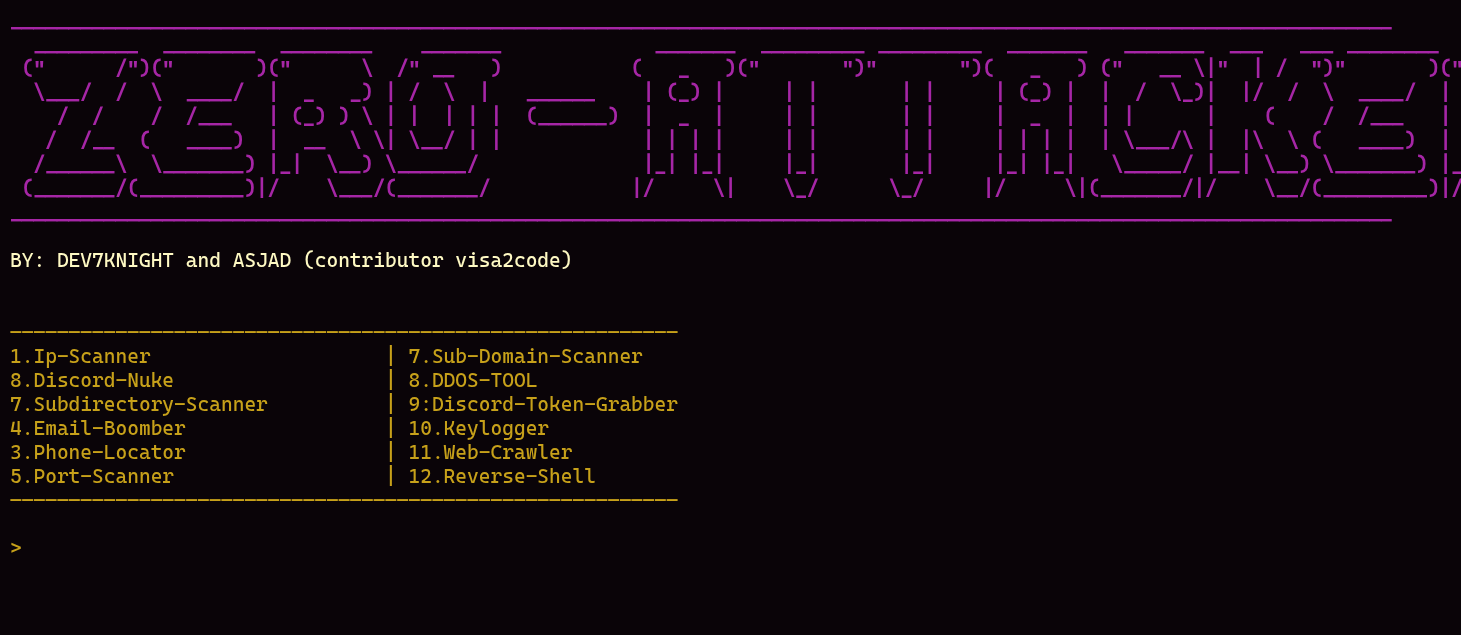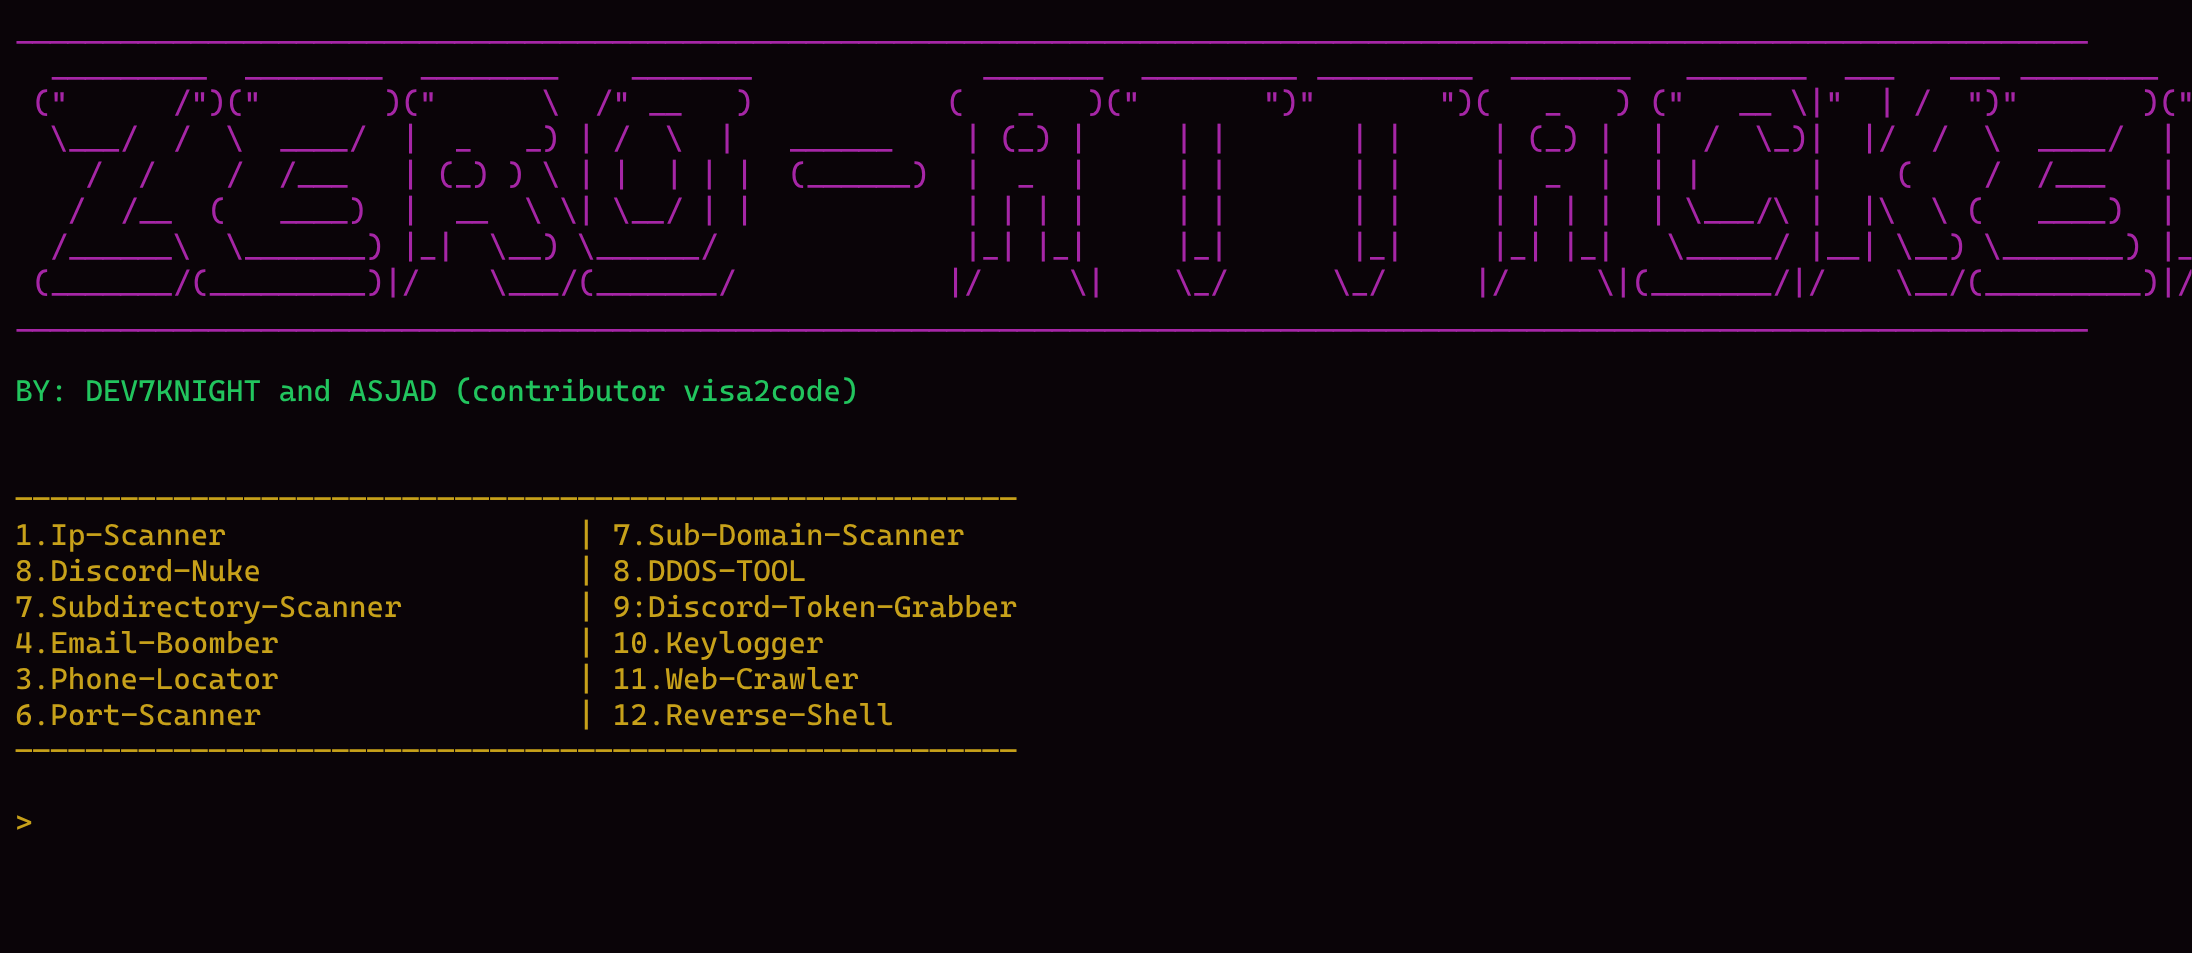--- a/index.html
+++ b/index.html
@@ -17,22 +17,22 @@
     padding: 8px 10px;
     box-sizing: border-box;
   }
   pre {
     margin: 0;
     font-family: inherit;
     font-size: inherit;
     line-height: inherit;
     white-space: pre;
   }
-  .purple { color: #a626a6; }
-  .pink   { color: #22c55e; }
+  .purple { color: #a626a6; font-weight: bold; }
+  .pink   { color: #fef9c3; }
   .gold   { color: #c7a11a; }
   .prompt-line { margin-top: 24px; }
   .blank { height: 24px; }
   .blank2 { height: 48px; }
 </style>
 </head>
 <body>
 
 <pre class="purple">______________________________________________________________________________________________________________________</pre>
 
@@ -51,16 +51,16 @@
 <pre class="pink">BY: DEV7KNIGHT and ASJAD (contributor visa2code)</pre>
 
 <div class="blank2"></div>
 
 <pre class="gold">—————————————————————————————————————————————————————————</pre>
 <pre class="gold">1.Ip-Scanner                    | 7.Sub-Domain-Scanner</pre>
 <pre class="gold">8.Discord-Nuke                  | 8.DDOS-TOOL</pre>
 <pre class="gold">7.Subdirectory-Scanner          | 9:Discord-Token-Grabber</pre>
 <pre class="gold">4.Email-Boomber                 | 10.Keylogger</pre>
 <pre class="gold">3.Phone-Locator                 | 11.Web-Crawler</pre>
-<pre class="gold">6.Port-Scanner                  | 12.Reverse-Shell</pre>
+<pre class="gold">5.Port-Scanner                  | 12.Reverse-Shell</pre>
 <pre class="gold">—————————————————————————————————————————————————————————</pre>
 
 <pre class="gold prompt-line">&gt;</pre>
 
 </body></html>

